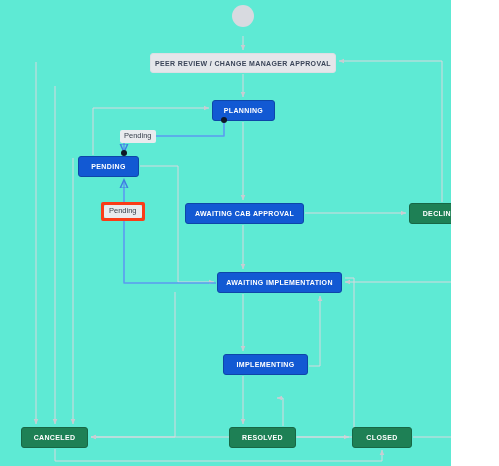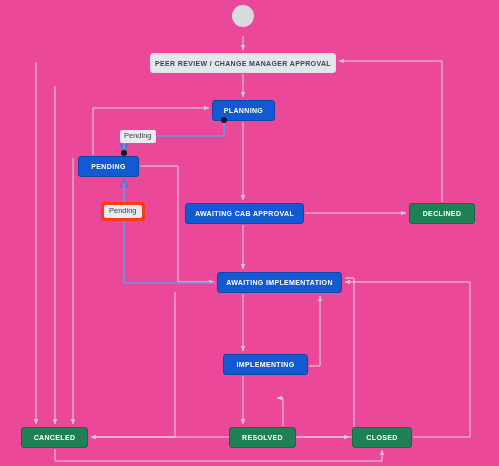--- a/index.html
+++ b/index.html
@@ -5,23 +5,23 @@
   html, body {
     margin: 0;
     padding: 0;
     background: #ffffff;
   }
   body {
     font-family: "Liberation Sans", sans-serif;
   }
   #canvas {
     position: relative;
-    width: 499px;
+    width: 451px;
     height: 466px;
-    background: #ec4899;
+    background: #5eead4;
     overflow: hidden;
   }
   #edges {
     position: absolute;
     left: 0;
     top: 0;
     width: 499px;
     height: 466px;
   }
   .node {

